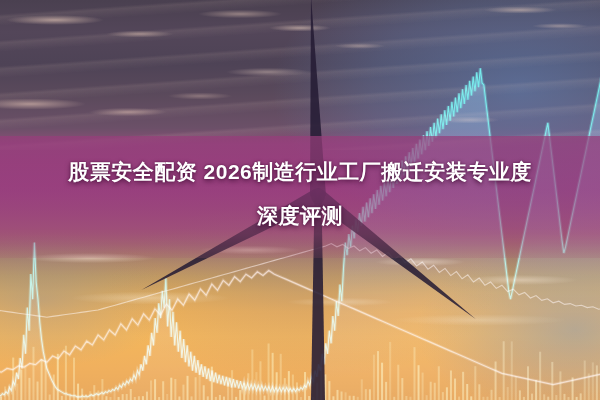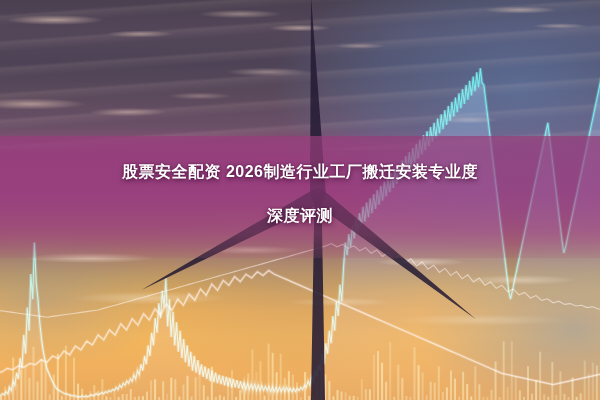--- a/index.html
+++ b/index.html
@@ -110,21 +110,21 @@
     background:linear-gradient(180deg,
       rgba(150,62,122,.72) 0%,
       rgba(150,60,124,.62) 45%,
       rgba(156,72,116,.46) 80%,
       rgba(160,86,108,.18) 100%);
   }
   #title{
     position:absolute;left:0;top:150px;width:600px;
     text-align:center;
     color:#ffffff;
-    font-size:16px;
+    font-size:21px;
     font-weight:bold;
     line-height:44px;
     letter-spacing:.5px;
     text-shadow:0 2px 5px rgba(60,10,50,.75), 0 0 2px rgba(90,20,70,.9);
     white-space:pre-line;
   }
 </style>
 </head>
 <body>
 

